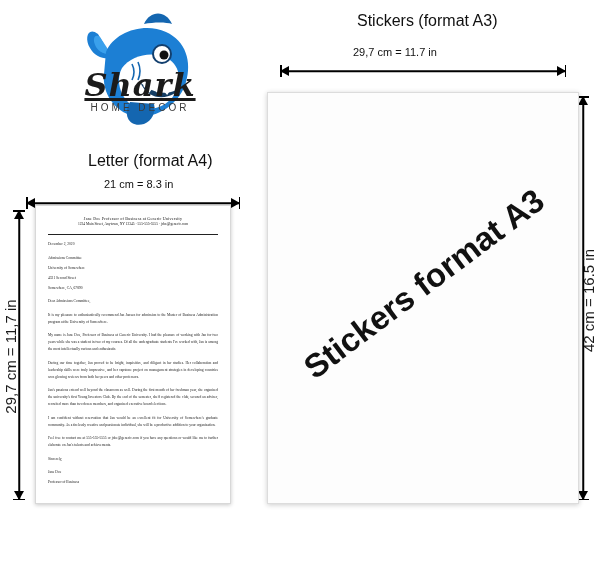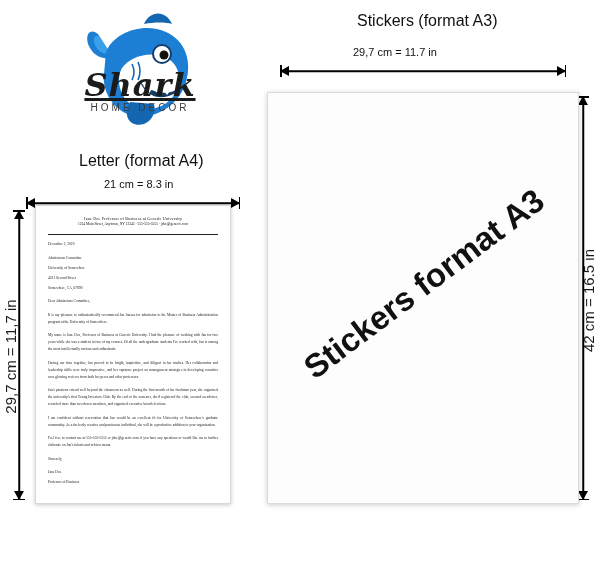--- a/index.html
+++ b/index.html
@@ -212,21 +212,21 @@
 
     <path d="M70 78 C84 92 104 92 114 80 C104 96 80 100 70 78 Z" fill="#143d63"></path>
     <path d="M74 81 l5 6 l4 -5 l5 6 l4 -5 l5 6 l4 -6" fill="none" stroke="#ffffff" stroke-width="2.4"></path>
 
     <path d="M62 60 q4 8 0 16 M68 58 q4 9 0 18" stroke="#1466b0" stroke-width="1.6" fill="none"></path>
   </svg>
 </div>
 <div class="logo-wordmark">Shark</div>
 <div class="logo-sub">HOME DECOR</div>
 
-<div class="caption big" style="left:79px; top:152px;">Letter (format A4)</div>
+<div class="caption big" style="left:88px; top:152px;">Letter (format A4)</div>
 
 <div class="caption" style="left:68px; top:178px;margin-left:36px;">21 cm  =  8.3 in</div>
 
 <div class="arrow-h" style="left:26px; top:196px; width:214px; height:14px;">
   <div class="line"></div>
   <div class="cap left"></div>
   <div class="cap right"></div>
   <div class="head left"></div>
   <div class="head right"></div>
 </div>

